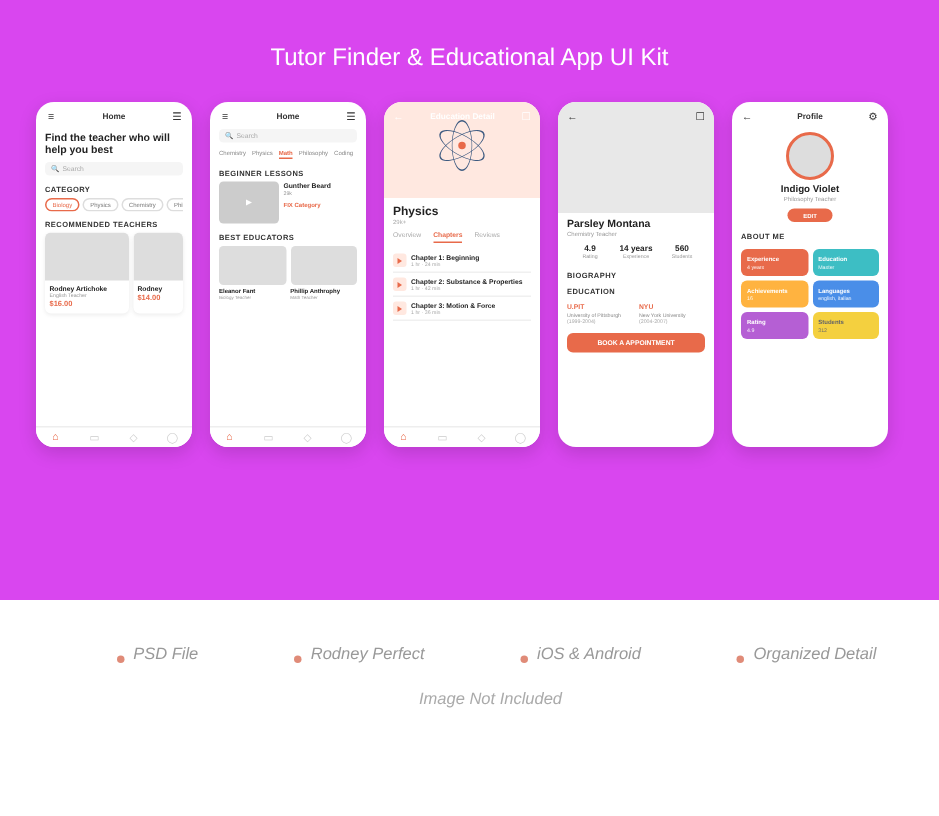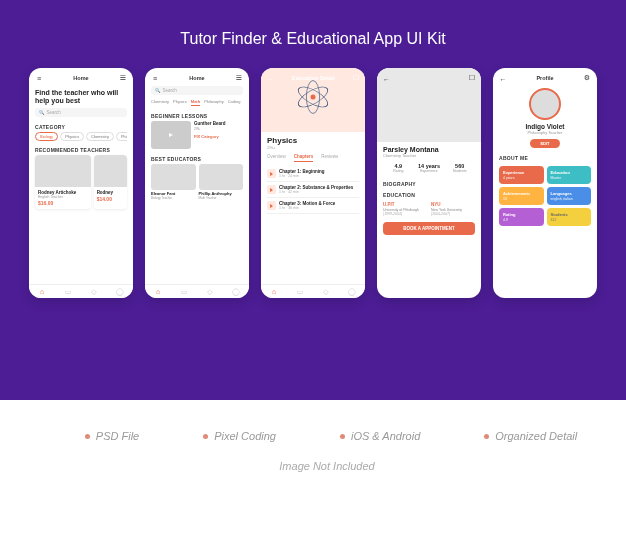--- a/index.html
+++ b/index.html
@@ -1,19 +1,19 @@
 <!DOCTYPE html>
 <html><head>
 <meta charset="utf-8">
 <style>
   * { box-sizing: border-box; margin: 0; padding: 0; }
   body { font-family: -apple-system, BlinkMacSystemFont, 'Segoe UI', Arial, sans-serif; width: 626px; height: 544px; background: #fff; overflow: hidden; }
-  .banner { background: #4c1d95; width: 626px; height: 400px; padding: 30px 0 1px 0; position: relative; }
+  .banner { background: #d946ef; width: 626px; height: 400px; padding: 30px 0 1px 0; position: relative; }
   .banner-title { color: #fff; text-align: center; font-size: 16px; font-weight: 500; margin-bottom: 20px; }
-  .phones { display: flex; justify-content: center; gap: 12px; padding: 0 24px; }
+  .phones { display: flex; gap: 12px; padding: 0 24px; }
   .phone { width: 104px; height: 230px; background: #fff; border-radius: 12px; overflow: hidden; position: relative; font-size: 5px; box-shadow: 0 4px 12px rgba(0,0,0,0.15); }
   .phone-inner { padding: 6px 6px 14px 6px; height: 100%; display: flex; flex-direction: column; }
   .ph-header { display: flex; justify-content: space-between; align-items: center; margin-bottom: 4px; }
   .ph-title { font-size: 5.5px; font-weight: 600; color: #333; }
   .ph-icon { width: 8px; height: 8px; display: flex; align-items: center; justify-content: center; font-size: 7px; color: #333; }
   .hero-text { font-size: 7px; font-weight: 700; color: #222; line-height: 1.15; margin: 3px 0; }
   .search-bar { background: #f5f5f5; border-radius: 3px; height: 9px; display: flex; align-items: center; padding: 0 4px; font-size: 4.5px; color: #aaa; margin-bottom: 4px; }
   .section-label { font-size: 5px; font-weight: 700; color: #333; margin: 3px 0 2px 0; letter-spacing: 0.3px; }
   .pill-row { display: flex; gap: 2px; margin-bottom: 3px; overflow: hidden; }
   .pill { border: 0.5px solid #ddd; border-radius: 6px; padding: 1px 4px; font-size: 4px; color: #777; white-space: nowrap; }
@@ -79,21 +79,21 @@
   .p5-name{text-align:center;font-size:6.5px;font-weight:700;color:#222;}
   .p5-sub{text-align:center;font-size:4px;color:#999;}
   .edit-btn{background:#e86a4a;color:#fff;border-radius:8px;font-size:4px;padding:2px 8px;margin:4px auto;width:30px;text-align:center;font-weight:600;}
   .tile-grid{display:grid;grid-template-columns:1fr 1fr;gap:3px;margin-top:3px;}
   .tile{border-radius:4px;padding:4px;color:#fff;}
   .tile-label{font-size:4px;font-weight:600;}
   .tile-val{font-size:3.5px;opacity:0.9;margin-top:1px;}
   .t1{background:#e86a4a;} .t2{background:#3dbec4;} .t3{background:#ffb340;} .t4{background:#4a8ee8;} .t5{background:#b55fd4;} .t6{background:#f4d03f;color:#666;}
   
   .features { display:flex; justify-content:center; gap:28px; padding:30px 0 10px 0; font-size:11px; color:#999; font-style:italic;}
-  .feat { display:flex; align-items:center; gap:6px;padding-left:36px;}
+  .feat { display:flex; align-items:flex-end; gap:6px;padding-left:36px;}
   .dot{width:5px;height:5px;border-radius:50%;background:#e08b78;}
   .footer-note { text-align:center; font-size:11px; color:#aaa; font-style:italic; margin-top:8px;padding-left:28px;}
   .back-arrow{font-size:7px;color:#333;}
   .hdr-top{position:absolute;top:6px;left:6px;right:6px;display:flex;justify-content:space-between;align-items:center;z-index:2;}
   .hdr-top .ph-title{color:#fff;}
   .hdr-top .back-arrow{color:#fff;}
   .p4 .hdr-top .ph-title,.p4 .hdr-top .back-arrow{color:#333;}
   .chip-row{display:flex;gap:4px;font-size:4px;color:#888;padding-bottom:1px;margin-bottom:3px;overflow:hidden;white-space:nowrap;}
   .chip{padding-bottom:1px;}
   .chip.active{color:#e86a4a;border-bottom:1px solid #e86a4a;font-weight:600;}
@@ -340,21 +340,21 @@
   </div>
 </div>
 
 <div class="features">
   <div class="feat">
       <span class="dot"></span>
       <span>PSD File</span>
     </div>
   <div class="feat">
       <span class="dot"></span>
-      <span>Pixel Coding</span>
+      <span>Rodney Perfect</span>
     </div>
   <div class="feat">
       <span class="dot"></span>
       <span>iOS &amp; Android</span>
     </div>
   <div class="feat">
       <span class="dot"></span>
       <span>Organized Detail</span>
     </div>
 </div>

